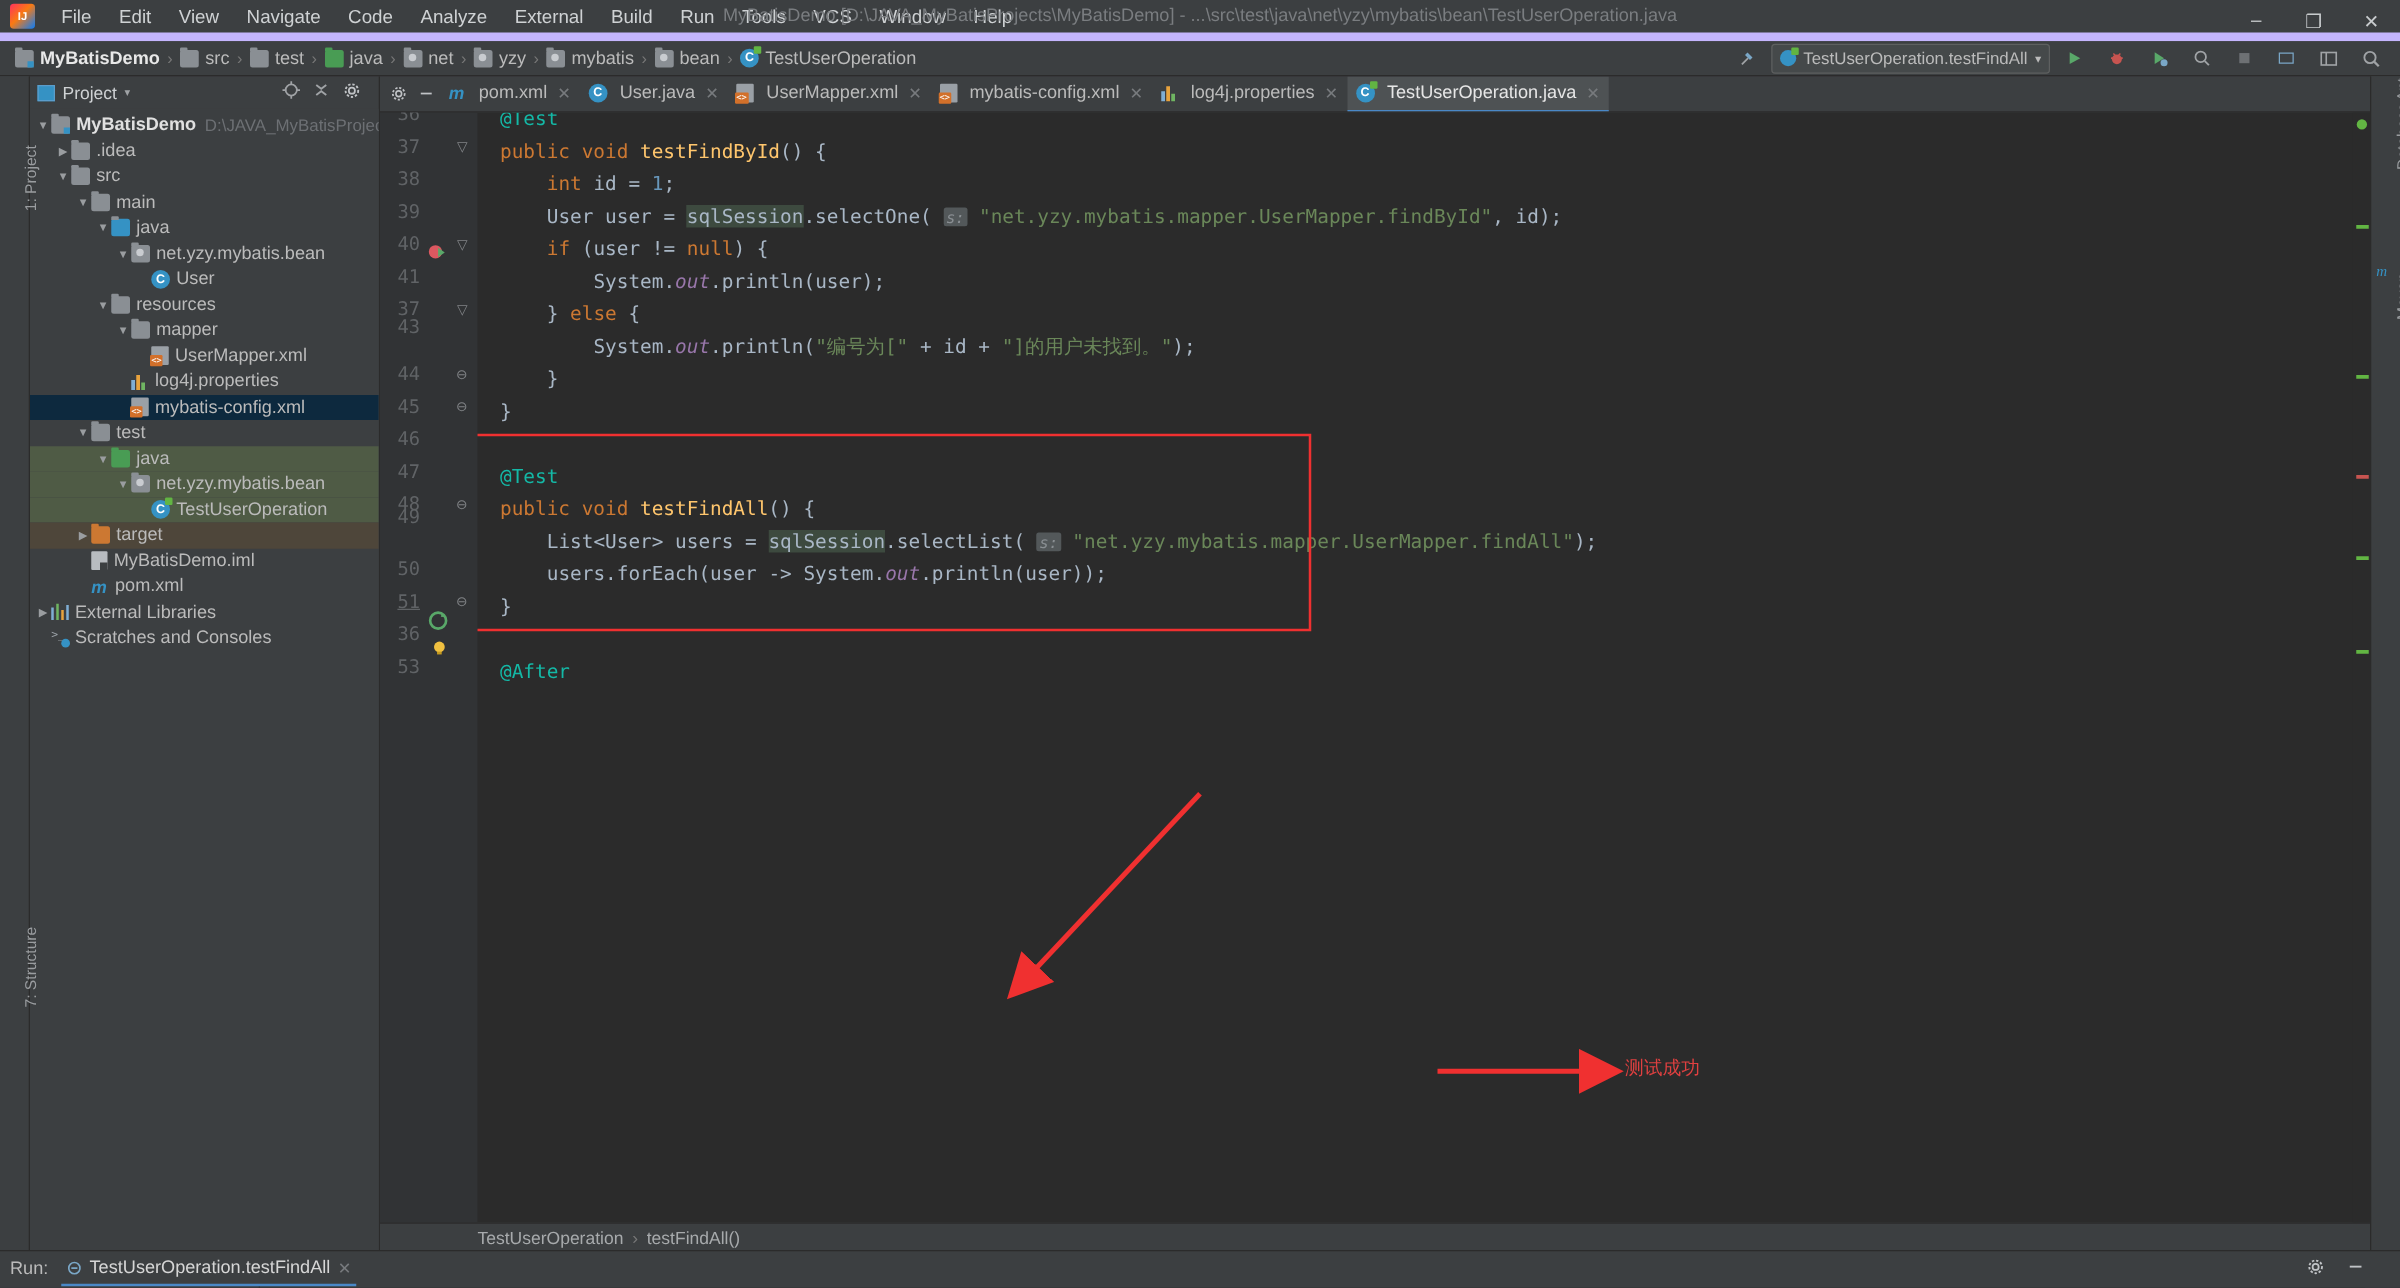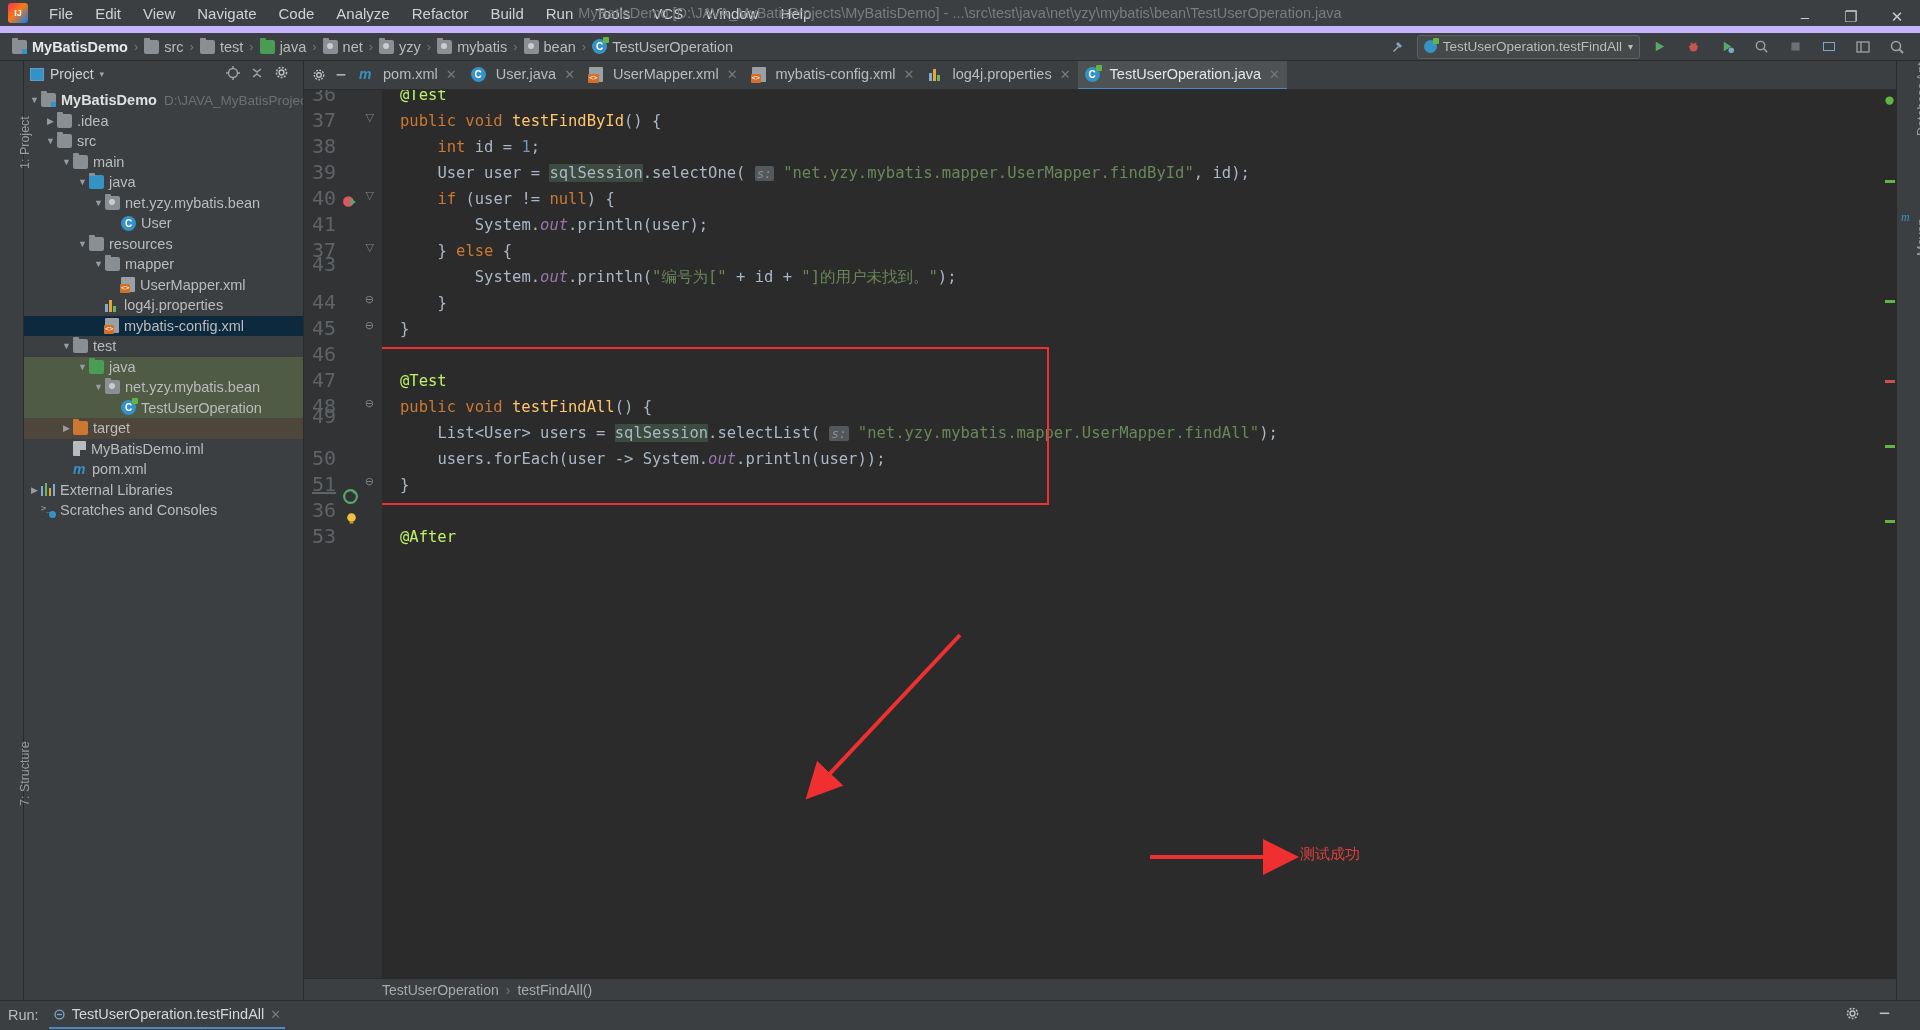--- a/index.html
+++ b/index.html
@@ -113,30 +113,30 @@
 
   
   #editor-col { flex:1; display:flex; flex-direction:column; min-width:0; }
   #tabbar { height:29px; background:#3c3f41; display:flex; align-items:center; padding-left:4px; border-bottom:1px solid #2b2b2b; overflow:hidden;}
   .etab { display:flex; align-items:center; height:29px; padding:0 7px; gap:5px; white-space:nowrap; font-size:14.5px; color:#bbbbbb; border-bottom:2px solid transparent;}
   .etab.active { background:#4e5254; color:#e6e6e6; border-bottom:2px solid #4a88c7;}
   .etab .x { color:#777a7d; font-size:13px; margin-left:3px;}
 
   #code-area { flex:1; display:flex; background:#2b2b2b; position:relative; overflow:hidden;}
   #gutter { width:78px; flex:none; background:#313335; position:relative;}
-  .lnum { position:absolute; right:46px; color:#606366; font-size:20px; font-family:"DejaVu Sans Mono",monospace;}
+  .lnum { position:absolute; right:46px; color:#606366; font-size:15px; font-family:"DejaVu Sans Mono",monospace;}
   .gmark { position:absolute; }
   .fold { position:absolute; right:8px; color:#808386; font-size:11px;}
   #code-text {
     position:relative; flex:1; font-family:"DejaVu Sans Mono",monospace; font-size:15.5px;
     line-height:26px; white-space:pre; overflow:hidden;
   }
   .cl { position:absolute; left:18px; white-space:pre;}
   .kw { color:#cc7832; }
-  .ann { color:#bef264;text-align:center; }
+  .ann { color:#14b8a6;text-align:center; }
   .str { color:#6a8759; }
   .num { color:#6897bb; }
   .fn { color:#ffc66d; }
   .fld { color:#9876aa; font-style:italic;}
   .txt { color:#a9b7c6; }
   .hint { background:#53585a; color:#8a8f93; font-size:12.5px; padding:0 2px; border-radius:2px; font-style:italic;}
   .varhl { background:#3d4a3f; }
   #sel-band { position:absolute; left:0; background:#214283; }
   #red-box {
     position:absolute; border:2.5px solid #f03030; pointer-events:none;
@@ -173,21 +173,21 @@
 
 <div id="titlebar">
   <div id="app-logo"></div>
   <div id="menubar" style="display:flex;">
       <div class="menu-item">File</div>
       <div class="menu-item">Edit</div>
       <div class="menu-item">View</div>
       <div class="menu-item">Navigate</div>
       <div class="menu-item">Code</div>
       <div class="menu-item">Analyze</div>
-      <div class="menu-item">Refactor</div>
+      <div class="menu-item">External</div>
       <div class="menu-item">Build</div>
       <div class="menu-item">Run</div>
       <div class="menu-item">Tools</div>
       <div class="menu-item">VCS</div>
       <div class="menu-item">Window</div>
       <div class="menu-item">Help</div>
     </div>
   <div id="window-title">MyBatisDemo [D:\JAVA_MyBatisProjects\MyBatisDemo] - ...\src\test\java\net\yzy\mybatis\bean\TestUserOperation.java</div>
   <div id="win-controls">
     <div class="win-btn">–</div>

